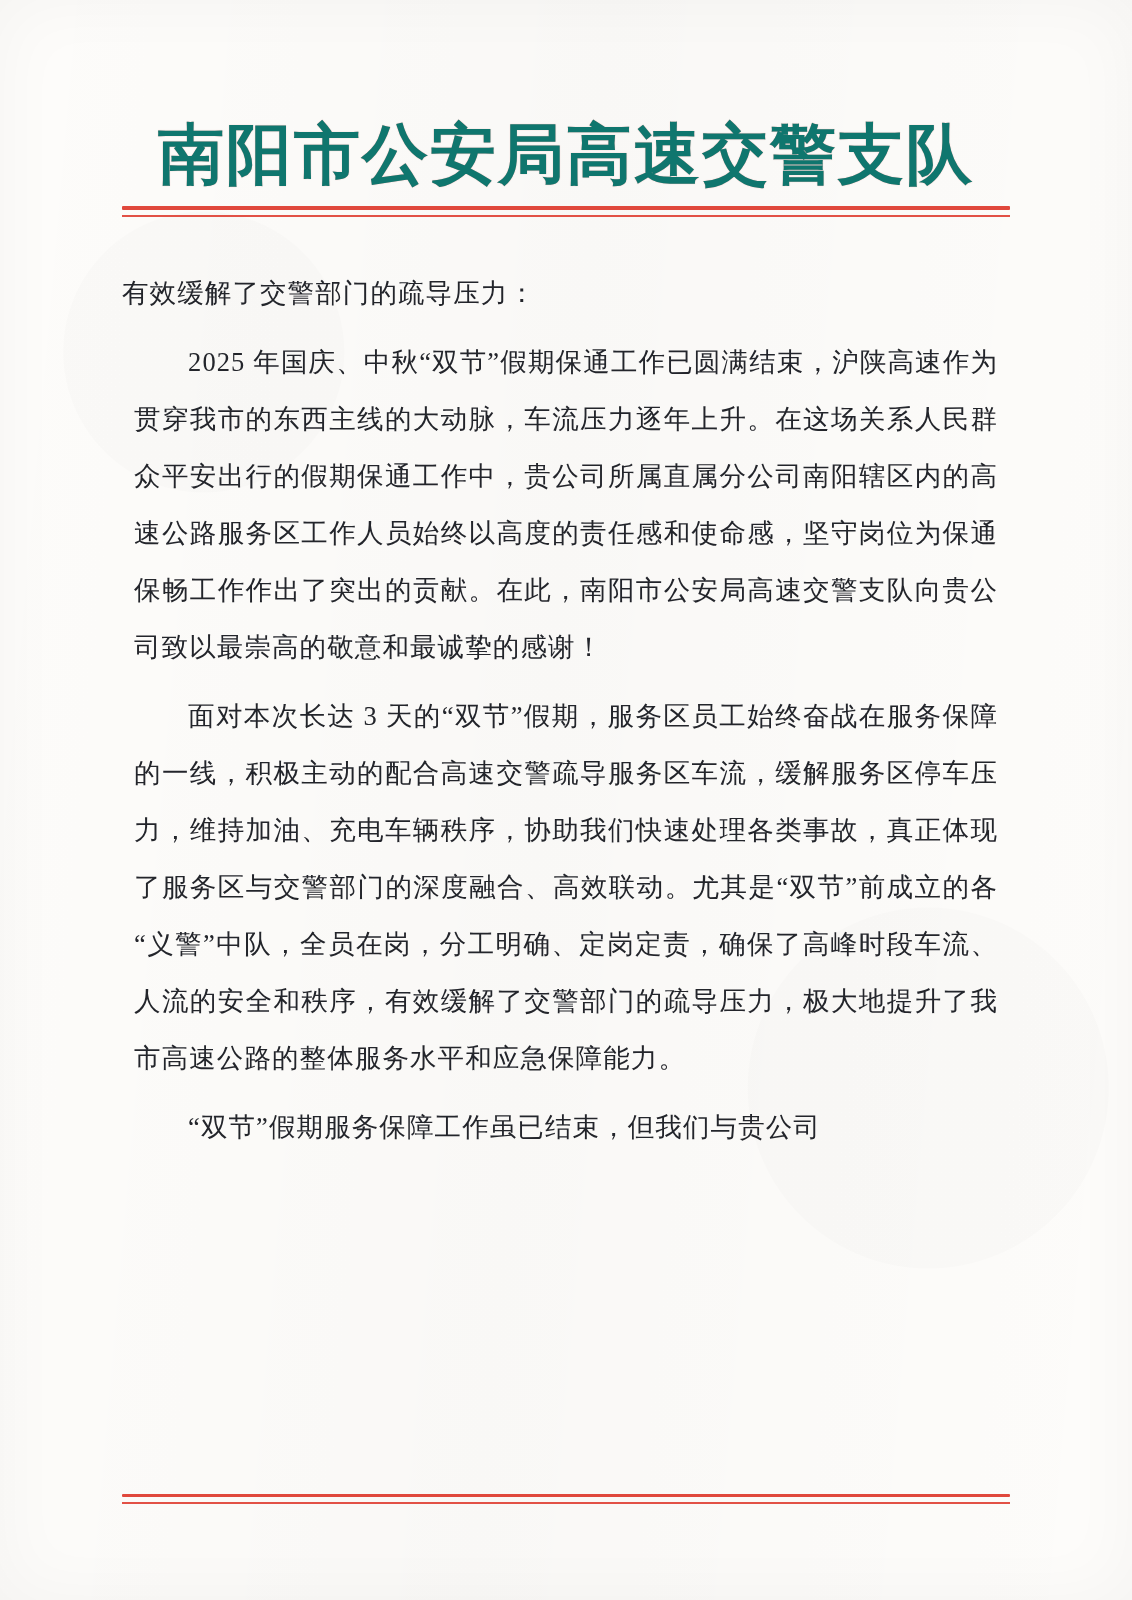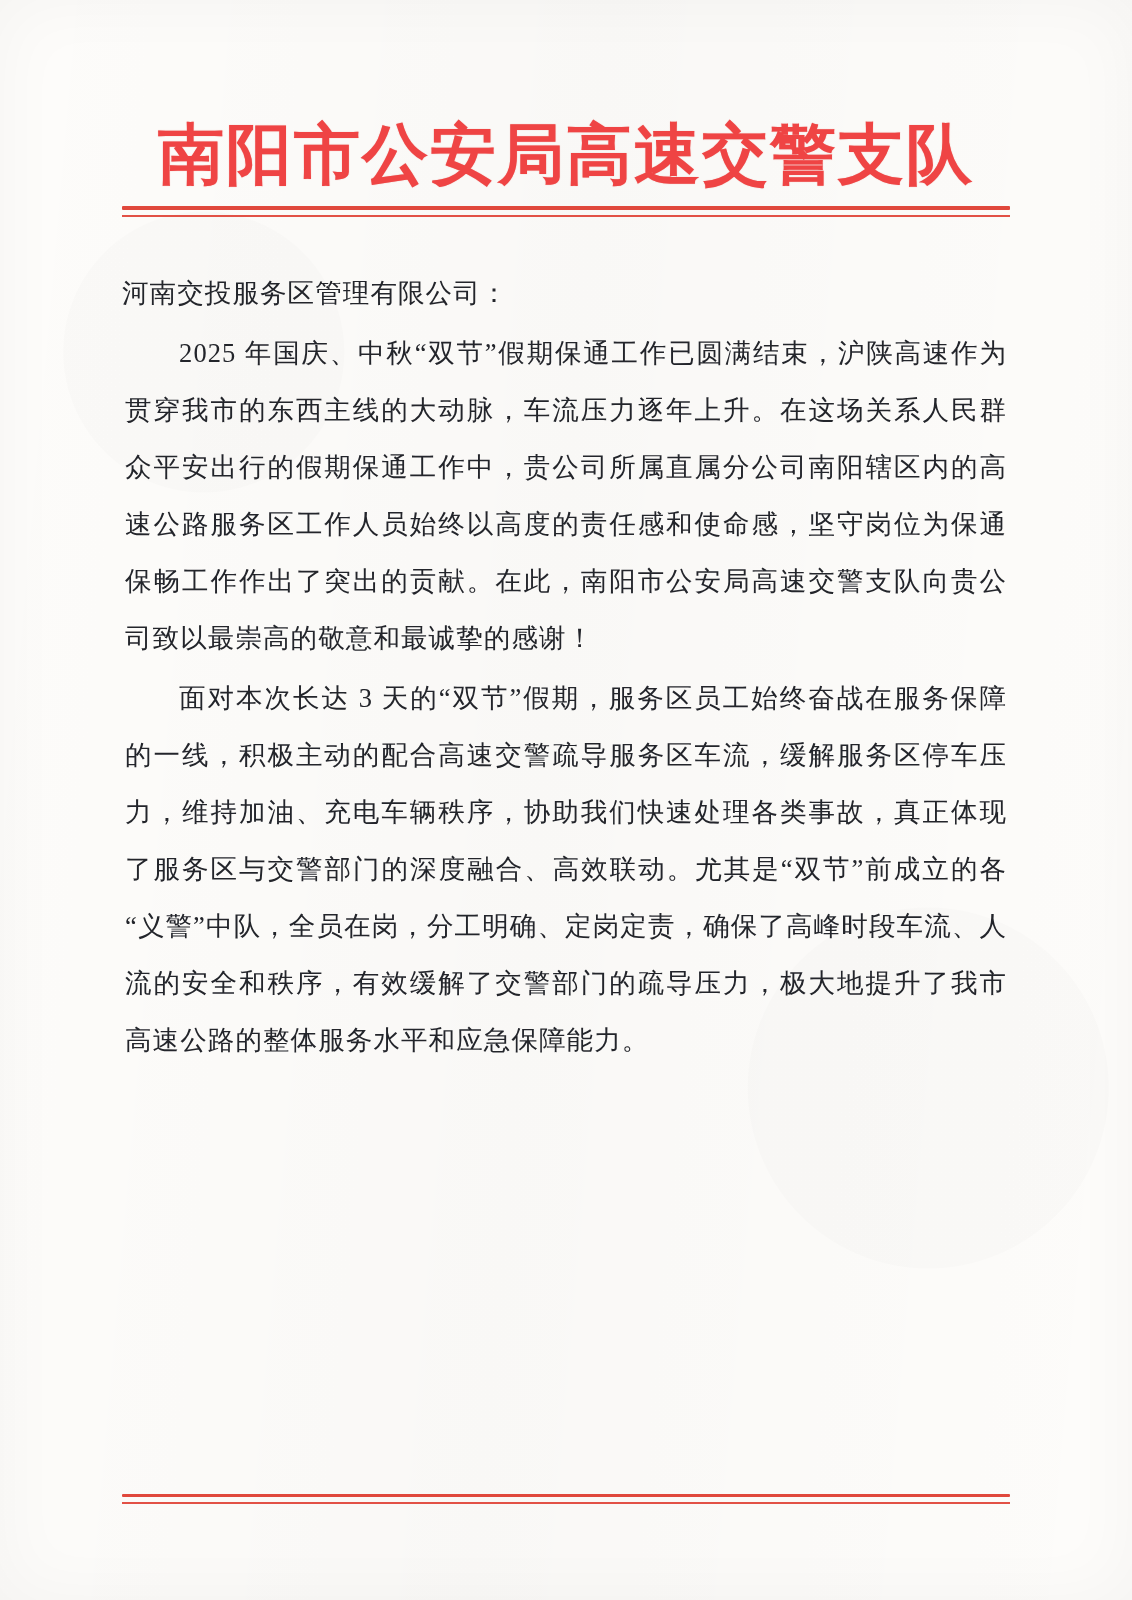--- a/index.html
+++ b/index.html
@@ -32,21 +32,21 @@
     padding: 0 122px;
     box-sizing: border-box;
   }
 
   
   .letterhead {
     margin-top: 118px;
     text-align: center;
   }
   .letterhead-title {
-    color: #ef4444;
+    color: #0f766e;
     font-family: "DejaVu Serif", "Liberation Serif", serif;
     font-weight: bold;
     font-size: 66px;
     letter-spacing: 2px;
     line-height: 1.12;
     white-space: nowrap;
     text-shadow: 0 0 1px rgba(217,52,43,0.45);
   }
   .rule-group {
     margin-top: 14px;
@@ -82,21 +82,21 @@
     line-height: 57px;
     letter-spacing: 1.1px;
     text-align: justify;
     text-justify: inter-ideograph;
   }
   .salutation {
     margin: 0 0 2px 0;
     text-indent: 0;
   }
   .para {
-    margin: 3px;
+    margin: 12px;
     text-indent: 2.04em;
   }
 
   
   .footer-rules {
     position: absolute;
     left: 122px;
     right: 122px;
     bottom: 96px;
   }
@@ -121,23 +121,24 @@
   <div class="letterhead">
     <div class="letterhead-title">南阳市公安局高速交警支队</div>
     <div class="rule-group">
       <div class="rule-thick"></div>
       <div class="rule-thin"></div>
     </div>
   </div>
 
 
   <div class="body-block">
-    <p class="salutation">河南交投服务区管理有限公司：</p>
+    <p class="salutation">有效缓解了交警部门的疏导压力：</p>
     <p class="para">2025 年国庆、中秋“双节”假期保通工作已圆满结束，沪陕高速作为贯穿我市的东西主线的大动脉，车流压力逐年上升。在这场关系人民群众平安出行的假期保通工作中，贵公司所属直属分公司南阳辖区内的高速公路服务区工作人员始终以高度的责任感和使命感，坚守岗位为保通保畅工作作出了突出的贡献。在此，南阳市公安局高速交警支队向贵公司致以最崇高的敬意和最诚挚的感谢！</p>
     <p class="para">面对本次长达 3 天的“双节”假期，服务区员工始终奋战在服务保障的一线，积极主动的配合高速交警疏导服务区车流，缓解服务区停车压力，维持加油、充电车辆秩序，协助我们快速处理各类事故，真正体现了服务区与交警部门的深度融合、高效联动。尤其是“双节”前成立的各“义警”中队，全员在岗，分工明确、定岗定责，确保了高峰时段车流、人流的安全和秩序，有效缓解了交警部门的疏导压力，极大地提升了我市高速公路的整体服务水平和应急保障能力。</p>
+    <p class="para">“双节”假期服务保障工作虽已结束，但我们与贵公司</p>
   </div>
 
   <div class="footer-rules">
     <div class="rule-thick"></div>
     <div class="rule-thin"></div>
   </div>
 
 </div>
 
 <div class="edge-shade"></div>

